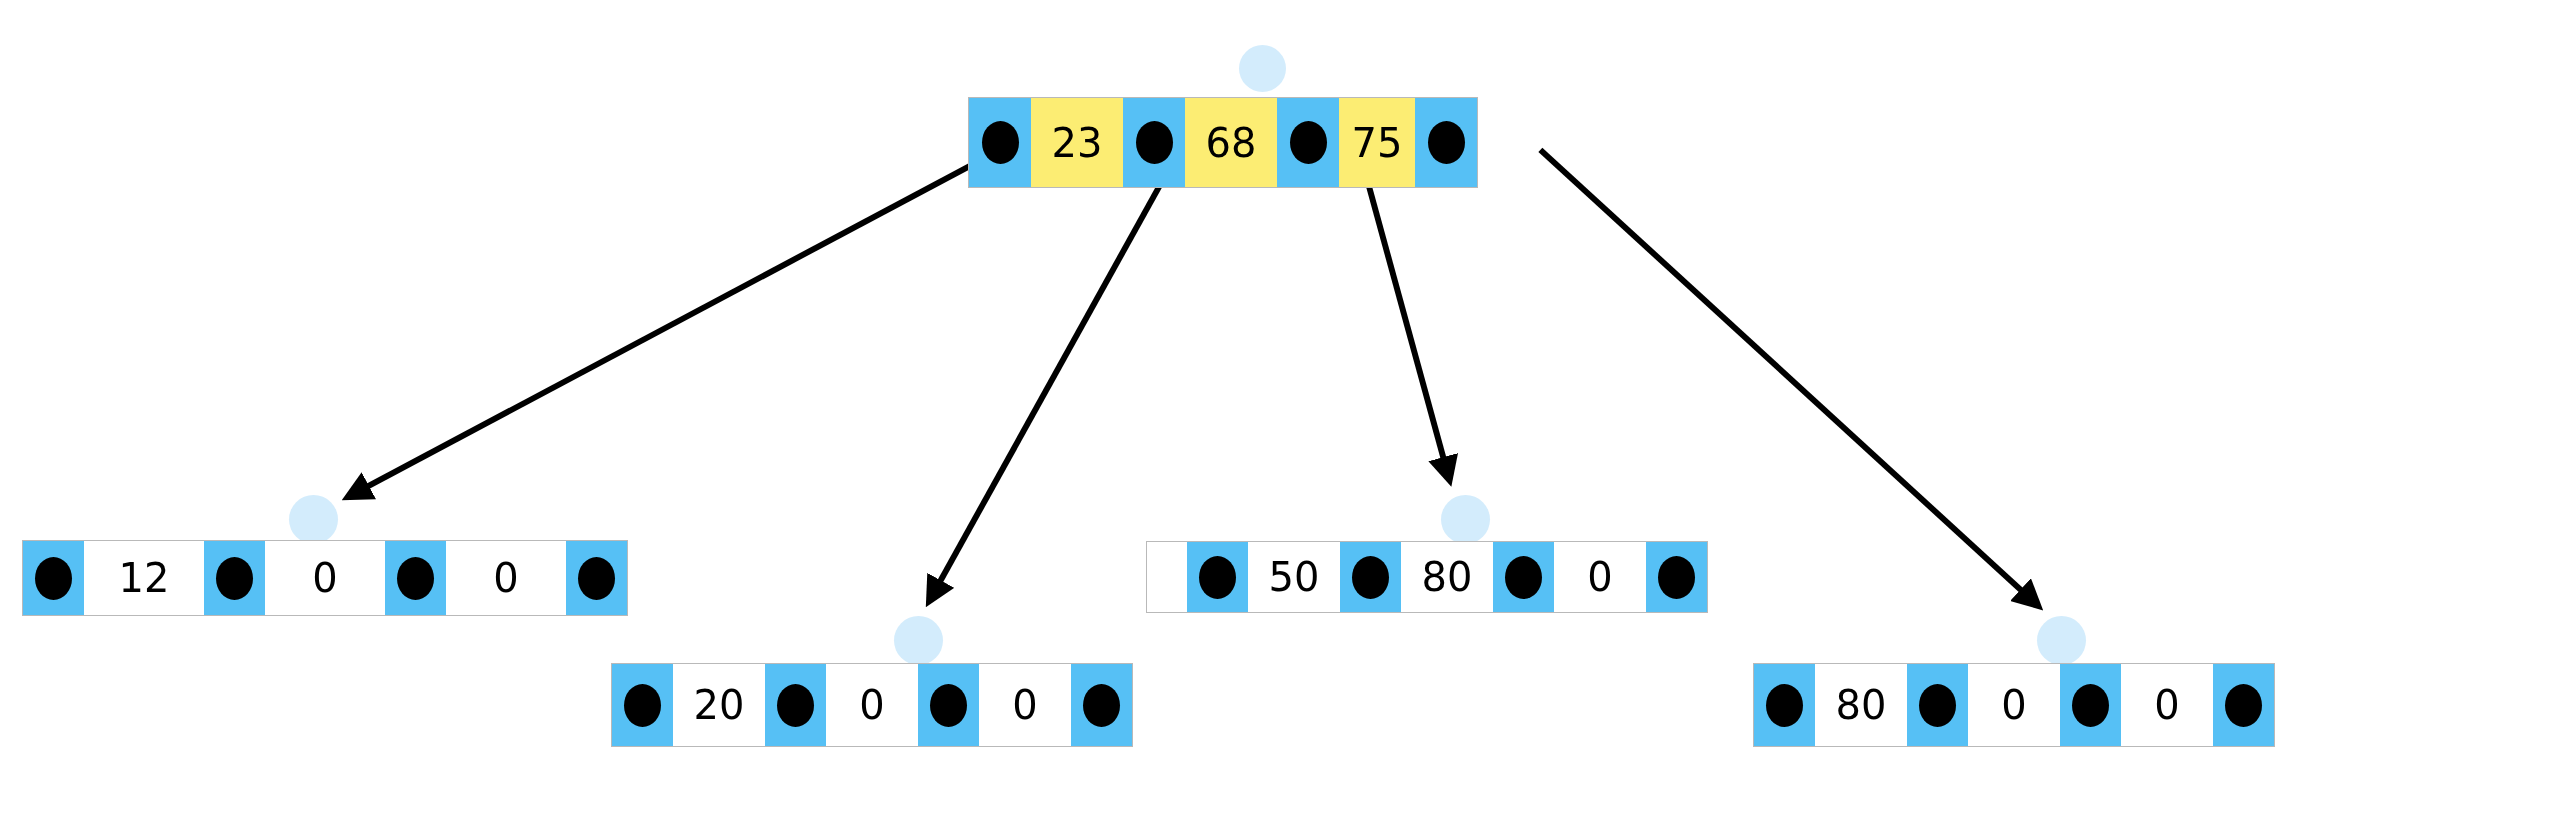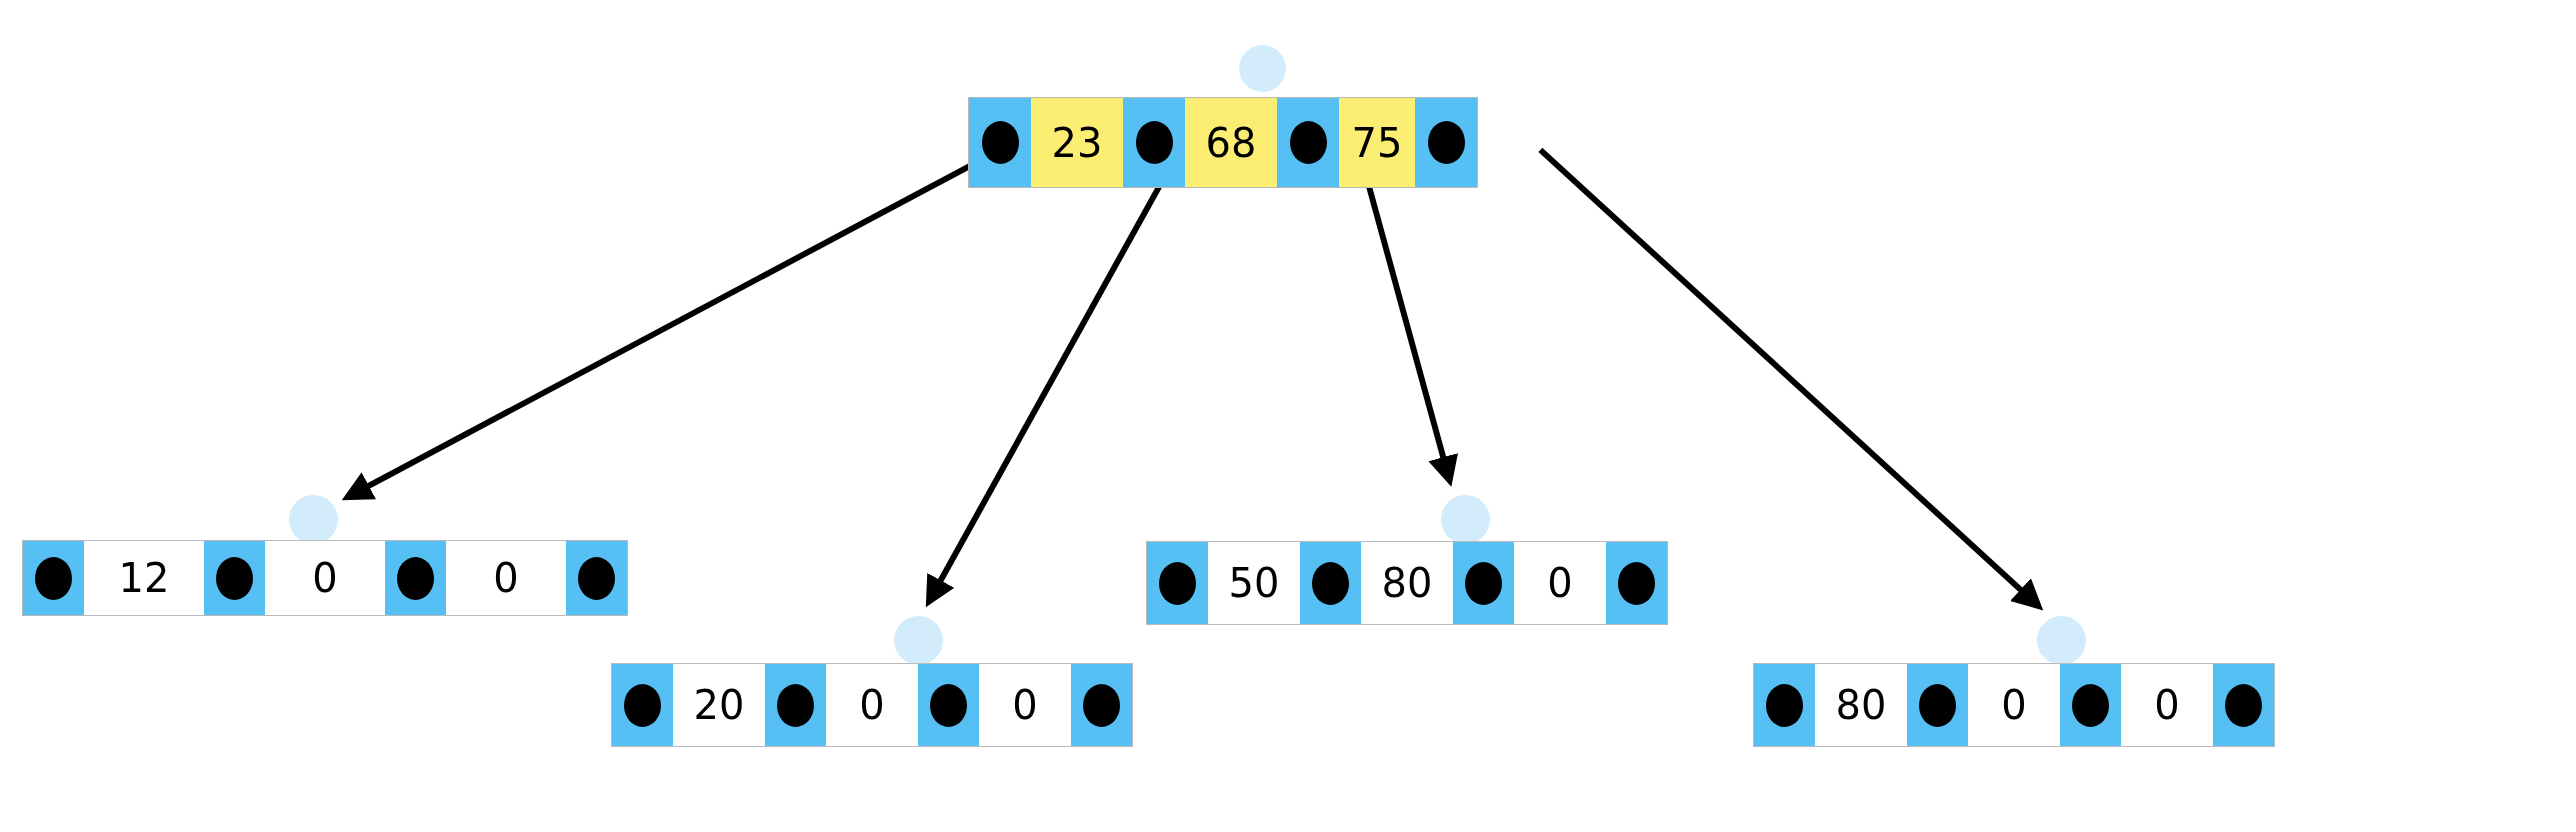--- a/index.html
+++ b/index.html
@@ -163,21 +163,21 @@
         <div class="cell cell-ptr" style="width: 61px;">
           <div class="ptr-dot"></div>
         </div>
         <div class="cell cell-key-leaf" style="width: 92px;">
           <span class="key-text">0</span>
         </div>
         <div class="cell cell-ptr" style="width: 61px;">
           <div class="ptr-dot"></div>
         </div>
       </div>
-      <div class="node" style="left: 1146px; top: 541px; height: 84px;">
+      <div class="node" style="left: 1146px; top: 541px; height: 72px; padding-left: 40px;">
         <div class="cell cell-ptr" style="width: 61px;">
           <div class="ptr-dot"></div>
         </div>
         <div class="cell cell-key-leaf" style="width: 92px;">
           <span class="key-text">50</span>
         </div>
         <div class="cell cell-ptr" style="width: 61px;">
           <div class="ptr-dot"></div>
         </div>
         <div class="cell cell-key-leaf" style="width: 92px;">

